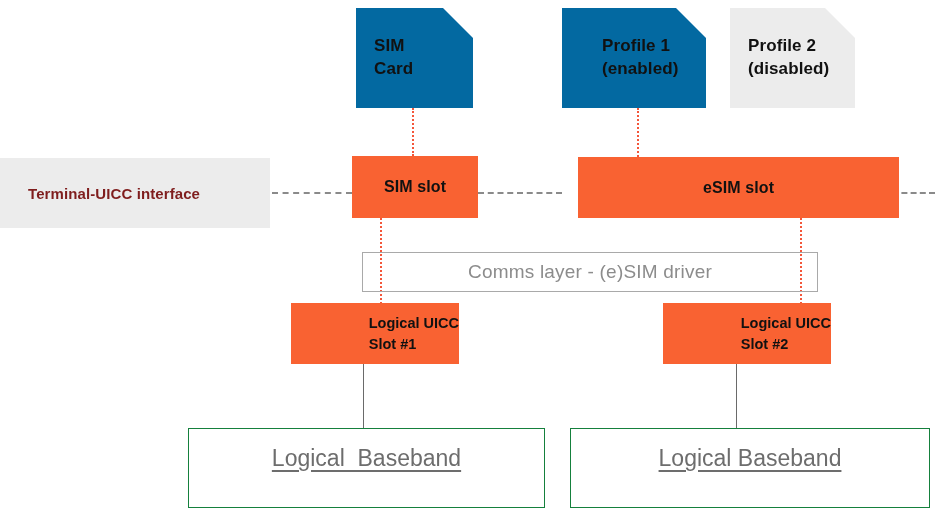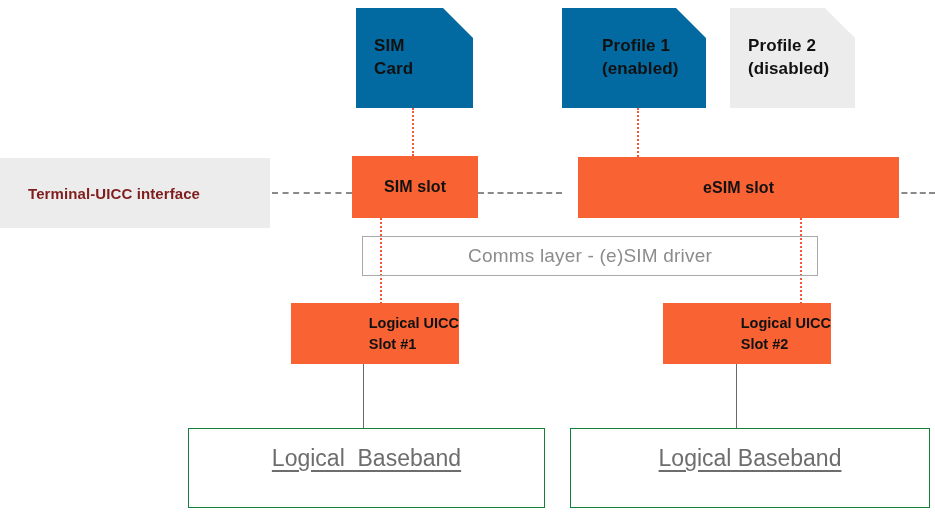--- a/index.html
+++ b/index.html
@@ -156,21 +156,21 @@
     <span class="slot-label">SIM slot</span>
   </div>
 
   <div class="node slot slot-center" style="left:562px; top:157px; width:321px; height:61px;margin-left:16px;">
     <span class="slot-label">eSIM slot</span>
   </div>
 
   <div class="conn dot-v" style="left:380px; top:218px; height:86px;"></div>
   <div class="conn dot-v" style="left:800px; top:218px; height:86px;"></div>
 
-  <div class="node comms" style="left:362px; top:236px; width:456px; height:40px;">
+  <div class="node comms" style="left:362px; top:252px; width:456px; height:40px;">
     <span class="comms-label">Comms layer - (e)SIM driver</span>
   </div>
 
   <div class="node slot slot-left" style="left:280px; top:303px; width:168px; height:61px;">
     <span class="slot-label-2l">Logical UICC
 Slot #1</span>
   </div>
 
   <div class="node slot slot-left" style="left:652px; top:303px; width:168px; height:61px;">
     <span class="slot-label-2l">Logical UICC

